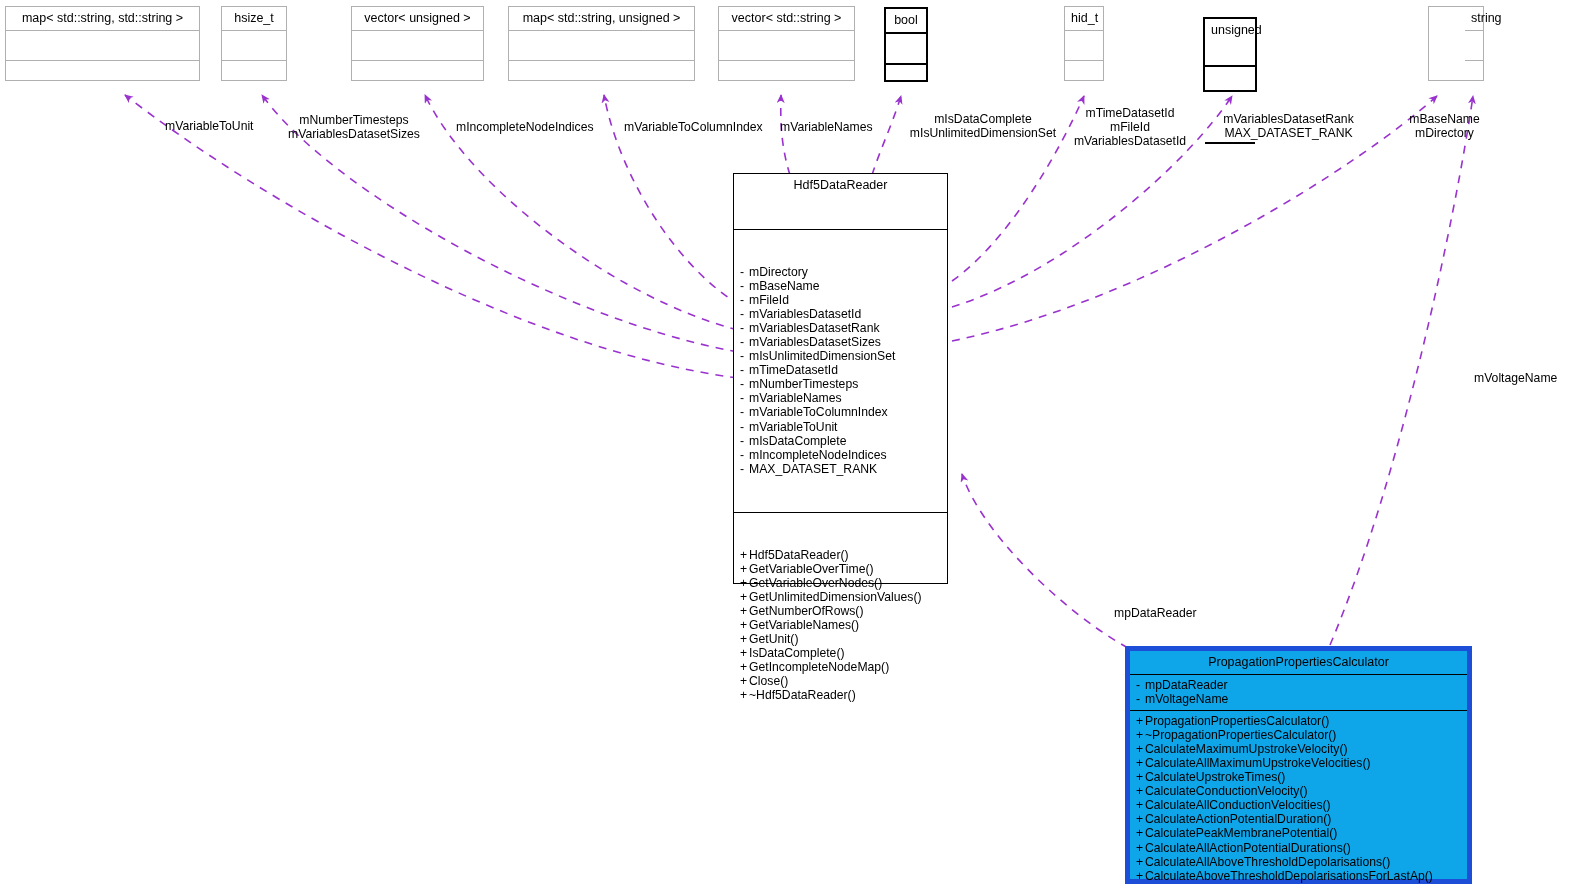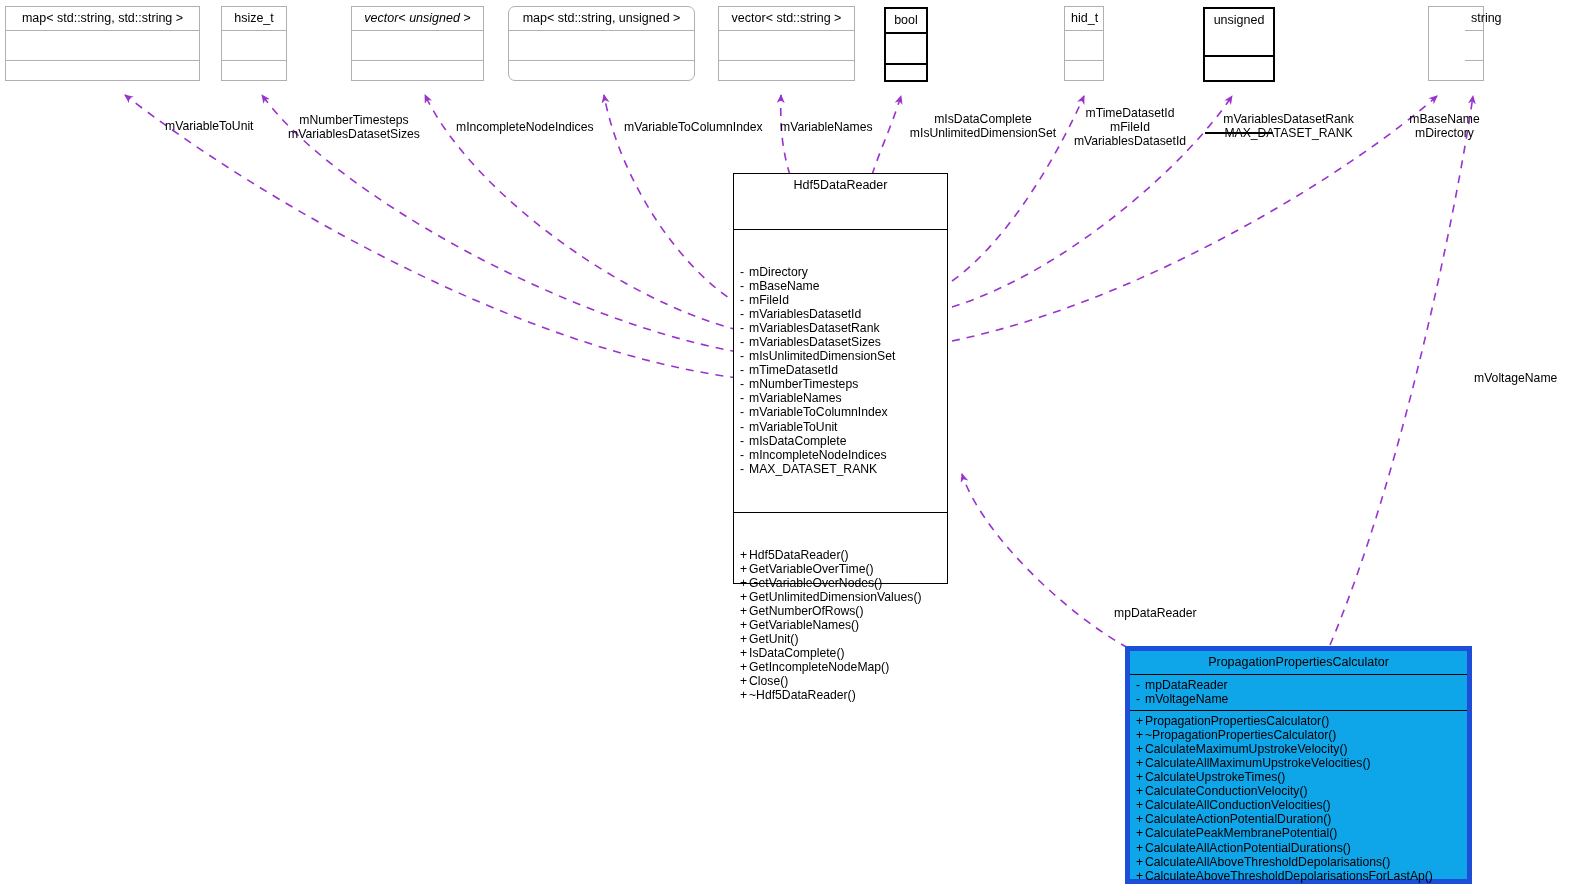--- a/index.html
+++ b/index.html
@@ -132,29 +132,29 @@
   </div>
 
   <div class="uml-box" style="left:221px; top:6px; width:66px; height:75px;">
     <div class="uml-title">hsize_t</div>
     <div class="sep"></div>
     <div class="uml-section empty"></div>
     <div class="sep"></div>
     <div class="uml-section empty"></div>
   </div>
 
-  <div class="uml-box" style="left:351px; top:6px; width:133px; height:75px;font-style:italic;">
+  <div class="uml-box" style="left:351px; top:6px; width:133px; height:75px;">
     <div class="uml-title">vector&lt; unsigned &gt;</div>
     <div class="sep"></div>
     <div class="uml-section empty"></div>
     <div class="sep"></div>
     <div class="uml-section empty"></div>
   </div>
 
-  <div class="uml-box" style="left:508px; top:6px; width:187px; height:75px;border-radius:7px;">
+  <div class="uml-box" style="left:508px; top:6px; width:187px; height:75px;">
     <div class="uml-title">map&lt; std::string, unsigned &gt;</div>
     <div class="sep"></div>
     <div class="uml-section empty"></div>
     <div class="sep"></div>
     <div class="uml-section empty"></div>
   </div>
 
   <div class="uml-box" style="left:718px; top:6px; width:137px; height:75px;">
     <div class="uml-title">vector&lt; std::string &gt;</div>
     <div class="sep"></div>
@@ -172,21 +172,21 @@
   </div>
 
   <div class="uml-box" style="left:1064px; top:6px; width:40px; height:75px;">
     <div class="uml-title">hid_t</div>
     <div class="sep"></div>
     <div class="uml-section empty"></div>
     <div class="sep"></div>
     <div class="uml-section empty"></div>
   </div>
 
-  <div class="uml-box bold-border" style="left:1203px; top:7px; width:72px; height:75px;gap:23px;">
+  <div class="uml-box bold-border" style="left:1203px; top:17px; width:54px; height:75px;gap:23px;">
     <div class="uml-title">unsigned</div>
     <div class="sep"></div>
     <div class="uml-section empty"></div>
     <div class="sep"></div>
     <div class="uml-section empty"></div>
   </div>
 
   <div class="uml-box" style="left:1428px; top:6px; width:56px; height:75px;padding-left:36px;">
     <div class="uml-title">string</div>
     <div class="sep"></div>

